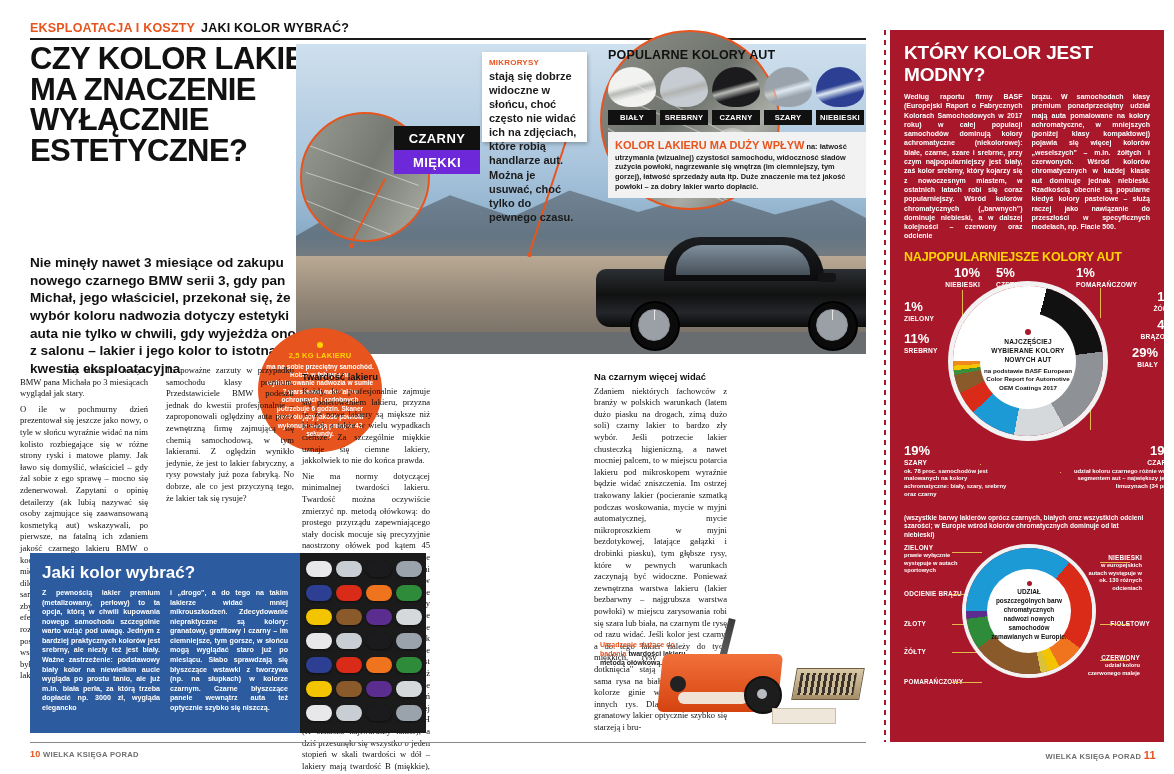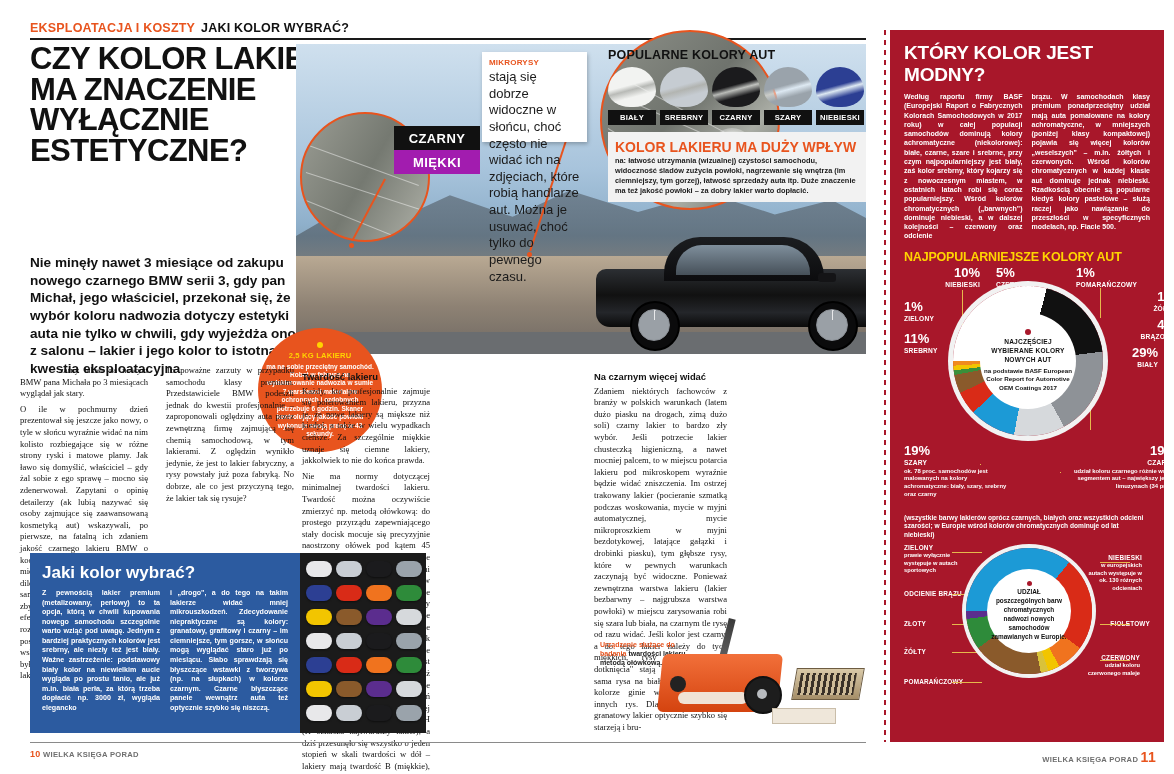--- a/index.html
+++ b/index.html
@@ -63,39 +63,39 @@
   .mag{position:absolute;border-radius:50%;border:2.5px solid #E8541E;overflow:hidden;background:#8b8e8a;}
   .mag-big{left:600px;top:30px;width:176px;height:176px;
     background:linear-gradient(135deg,#8e9189 0%,#6f736d 45%,#a9aca4 70%,#5f625d 100%);}
   .mag-small{left:300px;top:112px;width:126px;height:126px;
     background:linear-gradient(120deg,#9b9d94 0%,#757971 50%,#b0b2a9 100%);}
   .scratch{position:absolute;background:rgba(255,255,255,.45);height:1px;transform-origin:left center;}
 
   .mikro-box{position:absolute;left:482px;top:52px;width:105px;height:90px;background:#fff;padding:6px 7px;box-sizing:border-box;
     box-shadow:1px 2px 4px rgba(0,0,0,.25);}
   .mikro-t{font-size:8px;font-weight:bold;color:#E8541E;letter-spacing:.2px;margin-bottom:2px;}
-  .mikro-b{font-size:13px;line-height:1.28;font-weight:normal;color:#1b1b1b;}
+  .mikro-b{font-size:11px;line-height:1.28;font-weight:bold;color:#1b1b1b;}
 
   .tag-black{position:absolute;left:394px;top:126px;width:86px;height:24px;background:#111;color:#fff;font-size:13px;font-weight:bold;
     display:flex;align-items:center;justify-content:center;letter-spacing:.4px;}
-  .tag-orange{position:absolute;left:394px;top:150px;width:86px;height:24px;background:#a21caf;color:#fff;font-size:13px;font-weight:bold;
+  .tag-orange{position:absolute;left:394px;top:150px;width:86px;height:24px;background:#6d28d9;color:#fff;font-size:13px;font-weight:bold;
     display:flex;align-items:center;justify-content:center;letter-spacing:.4px;}
 
   .leader{position:absolute;background:#E8541E;height:1.6px;transform-origin:left center;}
   .dot{position:absolute;width:5px;height:5px;border-radius:50%;background:#E8541E;}
 
   
   .pop-box{position:absolute;left:608px;top:48px;width:258px;}
   .pop-title{font-size:12.5px;font-weight:bold;letter-spacing:.2px;color:#111;margin-bottom:5px;}
   .sw-row{display:flex;gap:4px;}
   .sw{width:48px;}
   .sw .orb{width:48px;height:40px;border-radius:50% 50% 46% 46%/60% 60% 40% 40%;}
   .sw .cap{margin-top:3px;background:#111;color:#fff;font-size:7.6px;font-weight:bold;text-align:center;padding:3px 0;letter-spacing:.2px;}
   .pop-note{margin-top:7px;background:#f2f2f2;padding:6px 7px;font-size:7.4px;line-height:1.32;font-weight:bold;color:#1b1b1b;}
-  .pop-note b{color:#E8541E;font-size:14px;text-align:right;}
+  .pop-note b{color:#E8541E;font-size:11px;text-align:right;}
 
   
   .circ{position:absolute;left:258px;top:328px;width:124px;height:124px;border-radius:50%;background:#E8541E;color:#fff;
     display:flex;flex-direction:column;align-items:center;justify-content:center;padding:8px;box-sizing:border-box;text-align:center;}
   .circ .cdot{width:6px;height:6px;border-radius:50%;background:#FFD400;margin-bottom:3px;}
   .circ .ct{font-size:7.6px;font-weight:bold;color:#FFD400;letter-spacing:.2px;margin-bottom:3px;}
   .circ .cb{font-size:6.5px;line-height:1.3;font-weight:bold;}
 
   
   .bluebox{position:absolute;left:30px;top:553px;width:270px;height:180px;background:#2c5ba0;color:#fff;
@@ -118,21 +118,21 @@
   .tool-case i{position:absolute;left:4px;top:4px;width:56px;height:22px;background:repeating-linear-gradient(90deg,#3a3128 0 3px,#cdbb98 3px 6px);display:block;}
   .tool-card{position:absolute;left:112px;top:86px;width:62px;height:14px;background:#efe7da;border:1px solid #c9bda9;}
   .tool-cap{position:absolute;left:8px;top:40px;width:92px;font-size:7px;line-height:1.3;font-weight:bold;color:#1b1b1b;}
   .tool-cap b{color:#E8541E;}
   .toolcapwrap{position:absolute;left:600px;top:640px;width:92px;}
 
   .rule-bot{position:absolute;left:30px;top:742px;width:836px;height:1px;background:#8a8a8a;}
   .foot-l{position:absolute;left:30px;top:749px;font-size:7.6px;font-weight:bold;letter-spacing:.3px;color:#6f6f6f;}
   .foot-l b{color:#E8541E;font-size:9px;}
   .foot-r{position:absolute;right:18px;top:749px;font-size:7.6px;font-weight:bold;letter-spacing:.3px;color:#6f6f6f;text-align:right;}
-  .foot-r b{color:#E8541E;font-size:14px;}
+  .foot-r b{color:#E8541E;font-size:11px;}
 
   
   .panel{position:absolute;left:890px;top:30px;width:274px;height:712px;background:#A8172A;color:#fff;
     padding:12px 14px;box-sizing:border-box;}
   .panel-divider{position:absolute;left:884px;top:30px;width:2px;height:712px;
     background:repeating-linear-gradient(180deg,#A8172A 0 5px,transparent 5px 10px);}
   .p-title{font-size:19px;font-weight:bold;letter-spacing:-.2px;margin:0 0 6px 0;}
   .p-cols{display:flex;gap:9px;font-size:7px;line-height:1.33;font-weight:bold;text-align:justify;}
   .p-cols div{width:50%;}
   .sub-title{font-size:12.5px;font-weight:bold;color:#FFD400;letter-spacing:-.2px;margin:9px 0 2px 0;}

